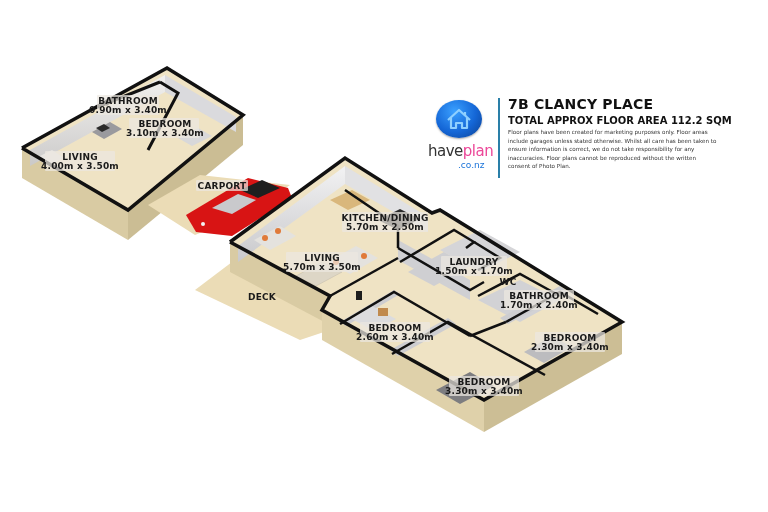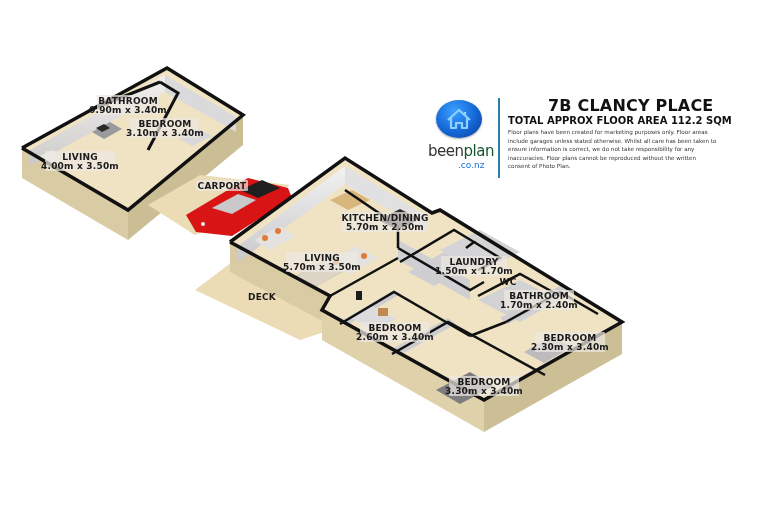--- a/index.html
+++ b/index.html
@@ -6,24 +6,24 @@
   body { width: 768px; height: 512px; position: relative; overflow: hidden; font-family: "Liberation Sans", sans-serif; }
   #plan { position: absolute; left: 0; top: 0; width: 768px; height: 512px; }
   .room-label { font-family: "DejaVu Sans", sans-serif; font-weight: bold; font-size: 9px; fill: #1a1a1a; letter-spacing: 0.2px; }
   .room-label-bg { fill: rgba(235,232,225,0.72); }
   .header { position: absolute; left: 428px; top: 96px; width: 320px; height: 90px; }
   .logo { position: absolute; left: 0; top: 0; width: 70px; height: 80px; }
   .logo-circle { position: absolute; left: 8px; top: 4px; width: 46px; height: 38px; border-radius: 50%;
     background: radial-gradient(ellipse at 40% 30%, #3aa0ff 0%, #1466d6 55%, #0b3f8f 100%); box-shadow: 0 1px 2px rgba(0,0,0,0.35); }
   .logo-word { position: absolute; left: 0; top: 46px; font-family: "DejaVu Sans", sans-serif; font-size: 15px; letter-spacing: -0.5px; }
   .logo-word .a { color: #333333; }
-  .logo-word .b { color: #14532d; }
+  .logo-word .b { color: #ec4899; }
   .logo-sub { position: absolute; left: 30px; top: 64px; font-family: "DejaVu Sans", sans-serif; font-size: 9px; color: #1a73d9; text-align: right; }
   .divider { position: absolute; left: 70px; top: 2px; width: 2px; height: 80px; background: #2a7fa8; }
-  .title { position: absolute; left: 80px; top: 0; font-family: "DejaVu Sans", sans-serif; font-weight: bold; font-size: 16px; color: #111; letter-spacing: 0.2px; margin-left: 40px; }
+  .title { position: absolute; left: 80px; top: 0; font-family: "DejaVu Sans", sans-serif; font-weight: bold; font-size: 14px; color: #111; letter-spacing: 0.2px; }
   .subtitle { position: absolute; left: 80px; top: 19px; font-family: "DejaVu Sans", sans-serif; font-weight: bold; font-size: 10px; color: #111; }
   .disclaimer { position: absolute; left: 80px; top: 32px; width: 210px; font-family: "DejaVu Sans", sans-serif; font-size: 5.6px; line-height: 8.6px; color: #333; }
 </style>
 </head>
 <body>
 
 <svg id="plan" viewBox="0 0 768 512">
   <defs>
     <linearGradient id="wallIn" x1="0" y1="0" x2="0" y2="1">
       <stop offset="0" stop-color="#f2f2f3"></stop>
@@ -179,20 +179,20 @@
 
 <div class="header">
   <div class="logo">
     <div class="logo-circle">
       <svg width="46" height="38" viewBox="0 0 46 38">
         <polyline points="12,20 23,10 34,20" fill="none" stroke="#8fd0ff" stroke-width="2.2" stroke-linejoin="round"></polyline>
         <polyline points="15,18 15,28 20,28 20,23 26,23 26,28 31,28 31,18" fill="none" stroke="#8fd0ff" stroke-width="2.2" stroke-linejoin="round"></polyline>
         <line x1="29" y1="12" x2="29" y2="16" stroke="#8fd0ff" stroke-width="2.2"></line>
       </svg>
     </div>
-    <div class="logo-word"><span class="a">been</span><span class="b">plan</span></div>
+    <div class="logo-word"><span class="a">have</span><span class="b">plan</span></div>
     <div class="logo-sub">.co.nz</div>
   </div>
   <div class="divider"></div>
   <div class="title">7B CLANCY PLACE</div>
   <div class="subtitle">TOTAL APPROX FLOOR AREA 112.2 SQM</div>
   <div class="disclaimer">Floor plans have been created for marketing purposes only. Floor areas include garages unless stated otherwise. Whilst all care has been taken to ensure information is correct, we do not take responsibility for any inaccuracies. Floor plans cannot be reproduced without the written consent of Photo Plan.</div>
 </div>
 
 </body></html>

